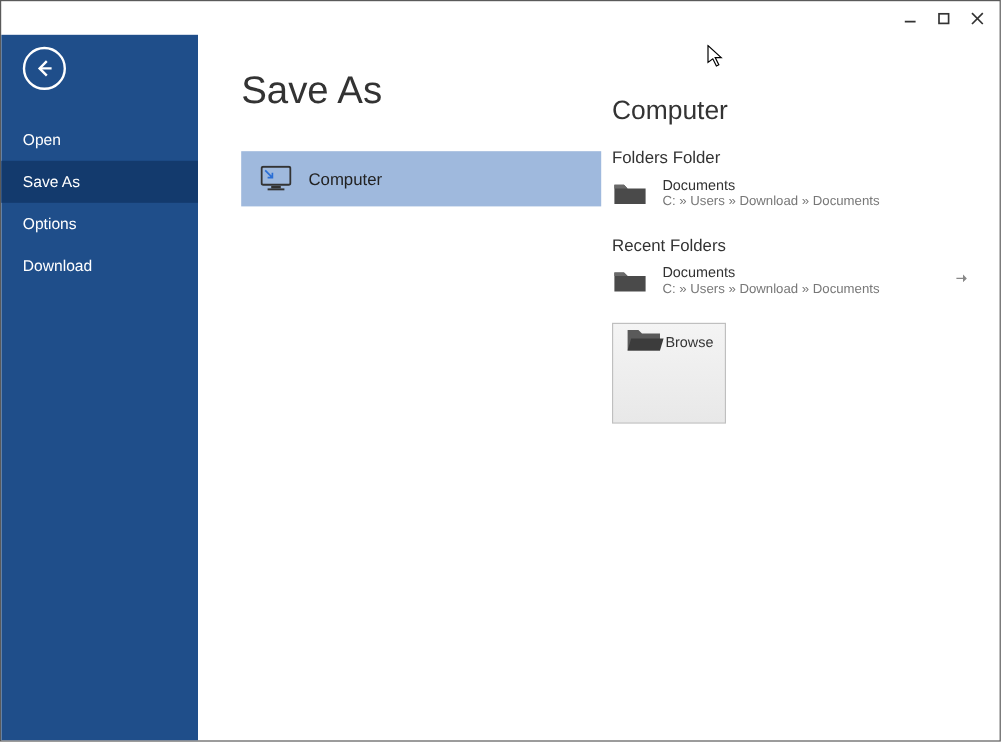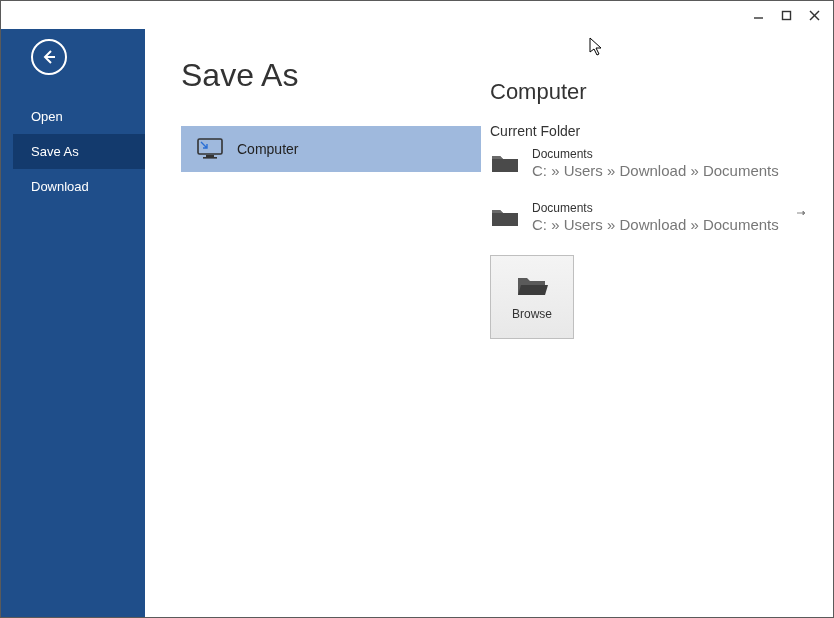--- a/index.html
+++ b/index.html
@@ -5,41 +5,41 @@
   * { box-sizing: border-box; margin: 0; padding: 0; }
   body { font-family: "Segoe UI", Arial, sans-serif; background: #fff; width: 834px; height: 618px; overflow: hidden; position: relative; border: 1px solid #5a5a5a; }
   
   .titlebar { height: 28px; display: flex; align-items: center; position: relative; }
   .titlebar-title { position: absolute; left: 50%; transform: translateX(-50%); font-size: 13px; color: #333; }
   .window-controls { position: absolute; right: 0; display: flex; gap: 14px; padding-right: 12px; align-items: center; }
   .win-ctrl { width: 14px; height: 14px; display: flex; align-items: center; justify-content: center; cursor: pointer; color: #333; }
   
   .body-area { display: flex; height: calc(100% - 28px); }
   
-  .sidebar { width: 144px; background: #1f4e8a; color: #fff; display: flex; flex-direction: column; padding-left: 12px; }
+  .sidebar { width: 164px; background: #1f4e8a; color: #fff; display: flex; flex-direction: column; }
   .back-btn { width: 36px; height: 36px; border: 2px solid #fff; border-radius: 50%; margin: 10px 0 24px 18px; display: flex; align-items: center; justify-content: center; cursor: pointer; }
   .sidebar-item { padding: 10px 18px; font-size: 13px; color: #fff; cursor: pointer; }
   .sidebar-item.active { background: #133a6d; }
   
   .main { flex: 1; display: flex; }
   .col-left { width: 335px; padding: 28px 0 0 36px; }
   .page-title { font-size: 32px; font-weight: 400; color: #333; margin-bottom: 32px; }
   .location-item { display: flex; align-items: center; background: #9fb9dd; padding: 12px 16px; cursor: pointer; width: 300px; }
   .location-item .lbl { font-size: 14px; color: #222; margin-left: 14px; }
   
   .col-right { flex: 1; padding: 50px 20px 0 10px; }
   .right-heading { font-size: 22px; color: #333; margin-bottom: 18px; font-weight: 400; }
   .section-label { font-size: 14px; color: #333; margin-bottom: 8px; }
   .folder-row { display: flex; align-items: center; margin-bottom: 22px; cursor: pointer; position: relative; padding-right: 30px; }
   .folder-text { margin-left: 12px; }
   .folder-name { font-size: 12px; color: #333; }
-  .folder-path { font-size: 15px; color: #777; margin-top: 1px; }
+  .folder-path { font-size: 11px; color: #777; margin-top: 1px; }
   .pin { position: absolute; right: 6px; top: 6px; color: #888; font-size: 11px; }
   
-  .browse-btn { width: 84px; height: 84px; border: 1px solid #bfbfbf; background: linear-gradient(#f4f4f4,#e8e8e8); display: flex; flex-direction: column; align-items: center; justify-content: center; cursor: pointer; }
+  .browse-btn { width: 95px; height: 84px; border: 1px solid #bfbfbf; background: linear-gradient(#f4f4f4,#e8e8e8); display: flex; flex-direction: row; justify-content: center; cursor: pointer; }
   .browse-btn .blabel { font-size: 12px; color: #333; margin-top: 8px; }
   
   .cursor-arrow { position: absolute; left: 588px; top: 36px; pointer-events: none; }
   
   svg { display: block; }
 </style>
 </head>
 <body>
 
 <div class="titlebar">
@@ -66,20 +66,21 @@
 <div class="body-area">
   <div class="sidebar">
     <div class="back-btn">
       <svg width="18" height="18" viewBox="0 0 18 18">
           <path d="M11 3 L5 9 L11 15" fill="none" stroke="#fff" stroke-width="2"></path>
           <line x1="5" y1="9" x2="15" y2="9" stroke="#fff" stroke-width="2"></line>
         </svg>
     </div>
     <div class="sidebar-item"><span>Open</span></div>
     <div class="sidebar-item active"><span>Save As</span></div>
+    <div class="sidebar-item"><span>Options</span></div>
     <div class="sidebar-item"><span>Download</span></div>
   </div>
 
   <div class="main">
     <div class="col-left">
       <h1 class="page-title">Save As</h1>
       <div class="location-item">
         <span>
           <svg width="26" height="22" viewBox="0 0 26 22">
             <rect x="1" y="1" width="24" height="15" rx="1.5" fill="none" stroke="#333" stroke-width="1.6"></rect>
@@ -88,34 +89,35 @@
             <path d="M4 4 L10 10 M10 6 L10 10 L6 10" fill="none" stroke="#2a6fd6" stroke-width="1.4"></path>
           </svg>
         </span>
         <span class="lbl">Computer</span>
       </div>
     </div>
 
     <div class="col-right">
       <div class="right-heading">Computer</div>
 
-      <div class="section-label">Current Folder</div>
+      <div class="section-label">Folders Folder</div>
       <div class="folder-row">
         <span>
           <svg width="30" height="22" viewBox="0 0 30 22">
             <path d="M2 4 L10 4 L13 7 L28 7 L28 20 L2 20 Z" fill="#4a4a4a"></path>
             <path d="M2 4 L10 4 L13 7 L2 7 Z" fill="#6a6a6a"></path>
           </svg>
         </span>
         <div class="folder-text">
           <div class="folder-name">Documents</div>
           <div class="folder-path">C: » Users » Download » Documents</div>
         </div>
       </div>
 
+      <div class="section-label">Recent Folders</div>
       <div class="folder-row">
         <span>
           <svg width="30" height="22" viewBox="0 0 30 22">
             <path d="M2 4 L10 4 L13 7 L28 7 L28 20 L2 20 Z" fill="#4a4a4a"></path>
             <path d="M2 4 L10 4 L13 7 L2 7 Z" fill="#6a6a6a"></path>
           </svg>
         </span>
         <div class="folder-text">
           <div class="folder-name">Documents</div>
           <div class="folder-path">C: » Users » Download » Documents</div>

